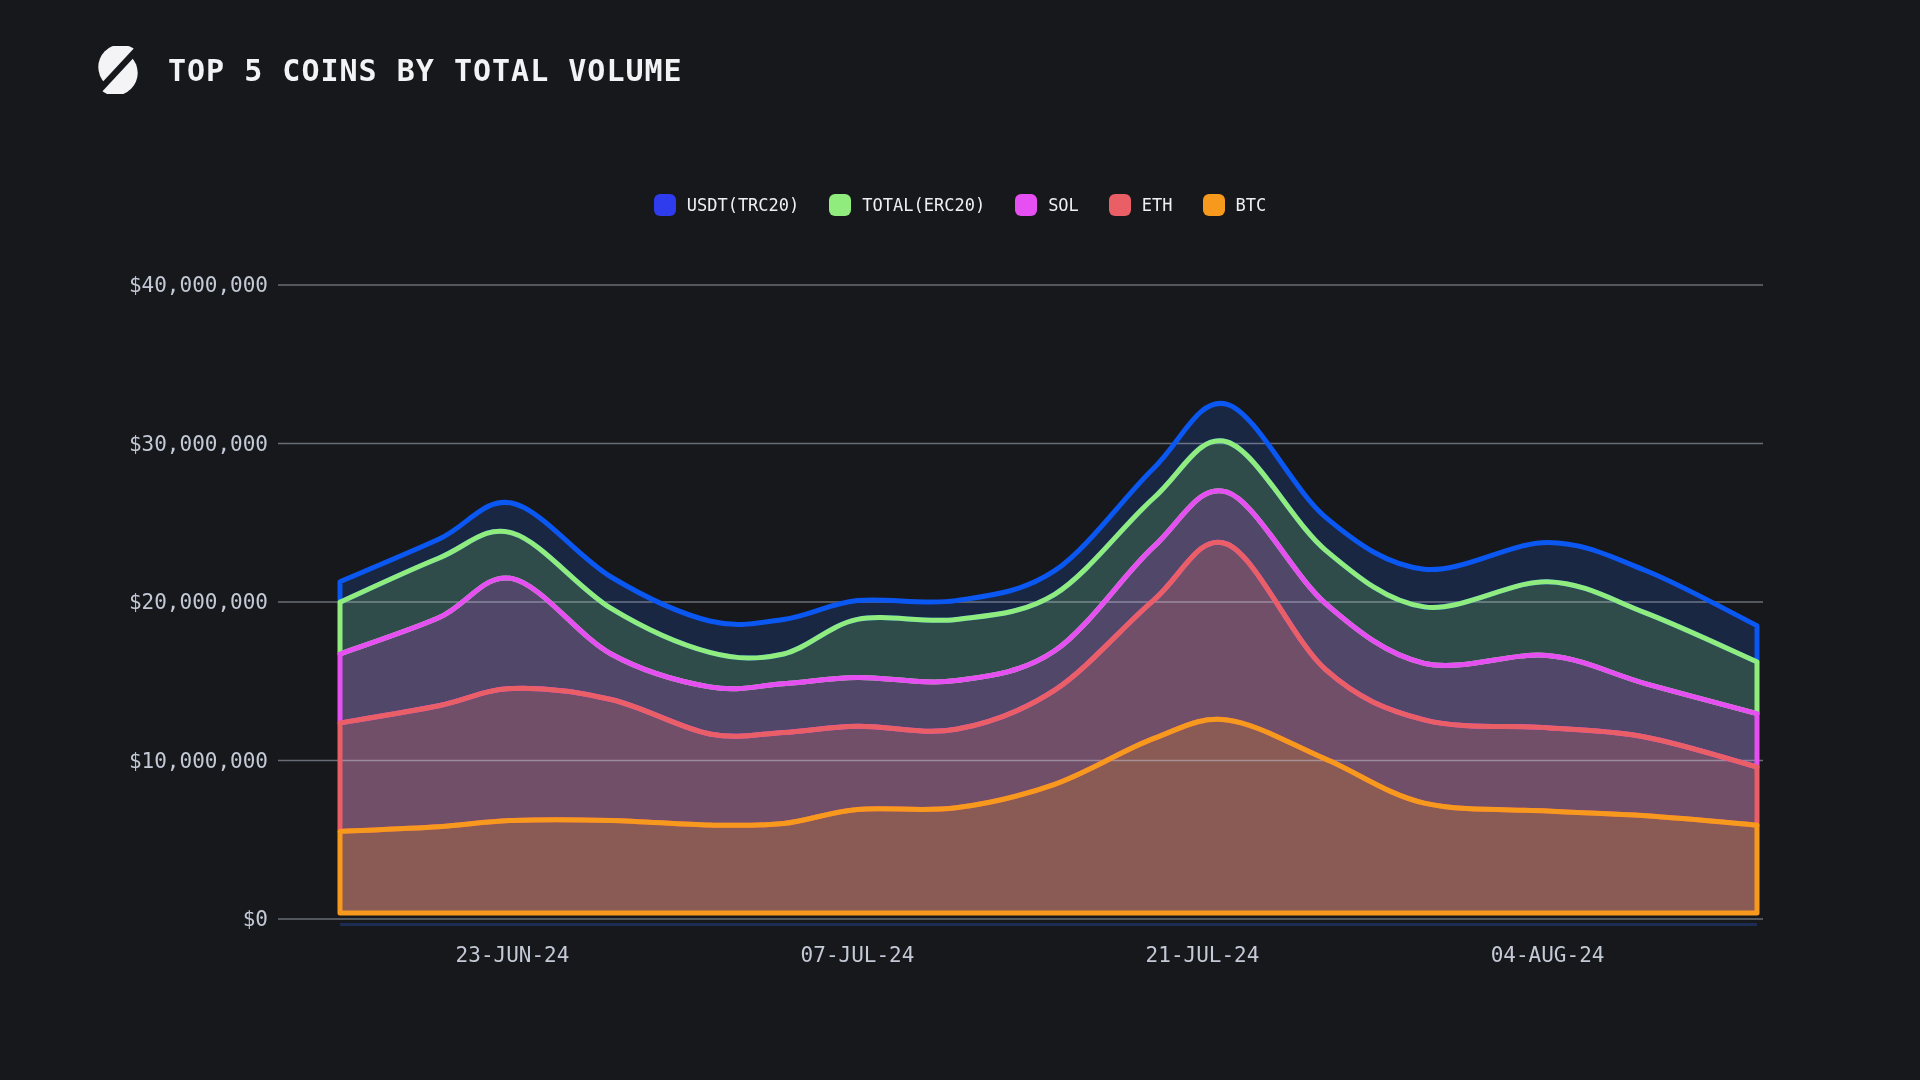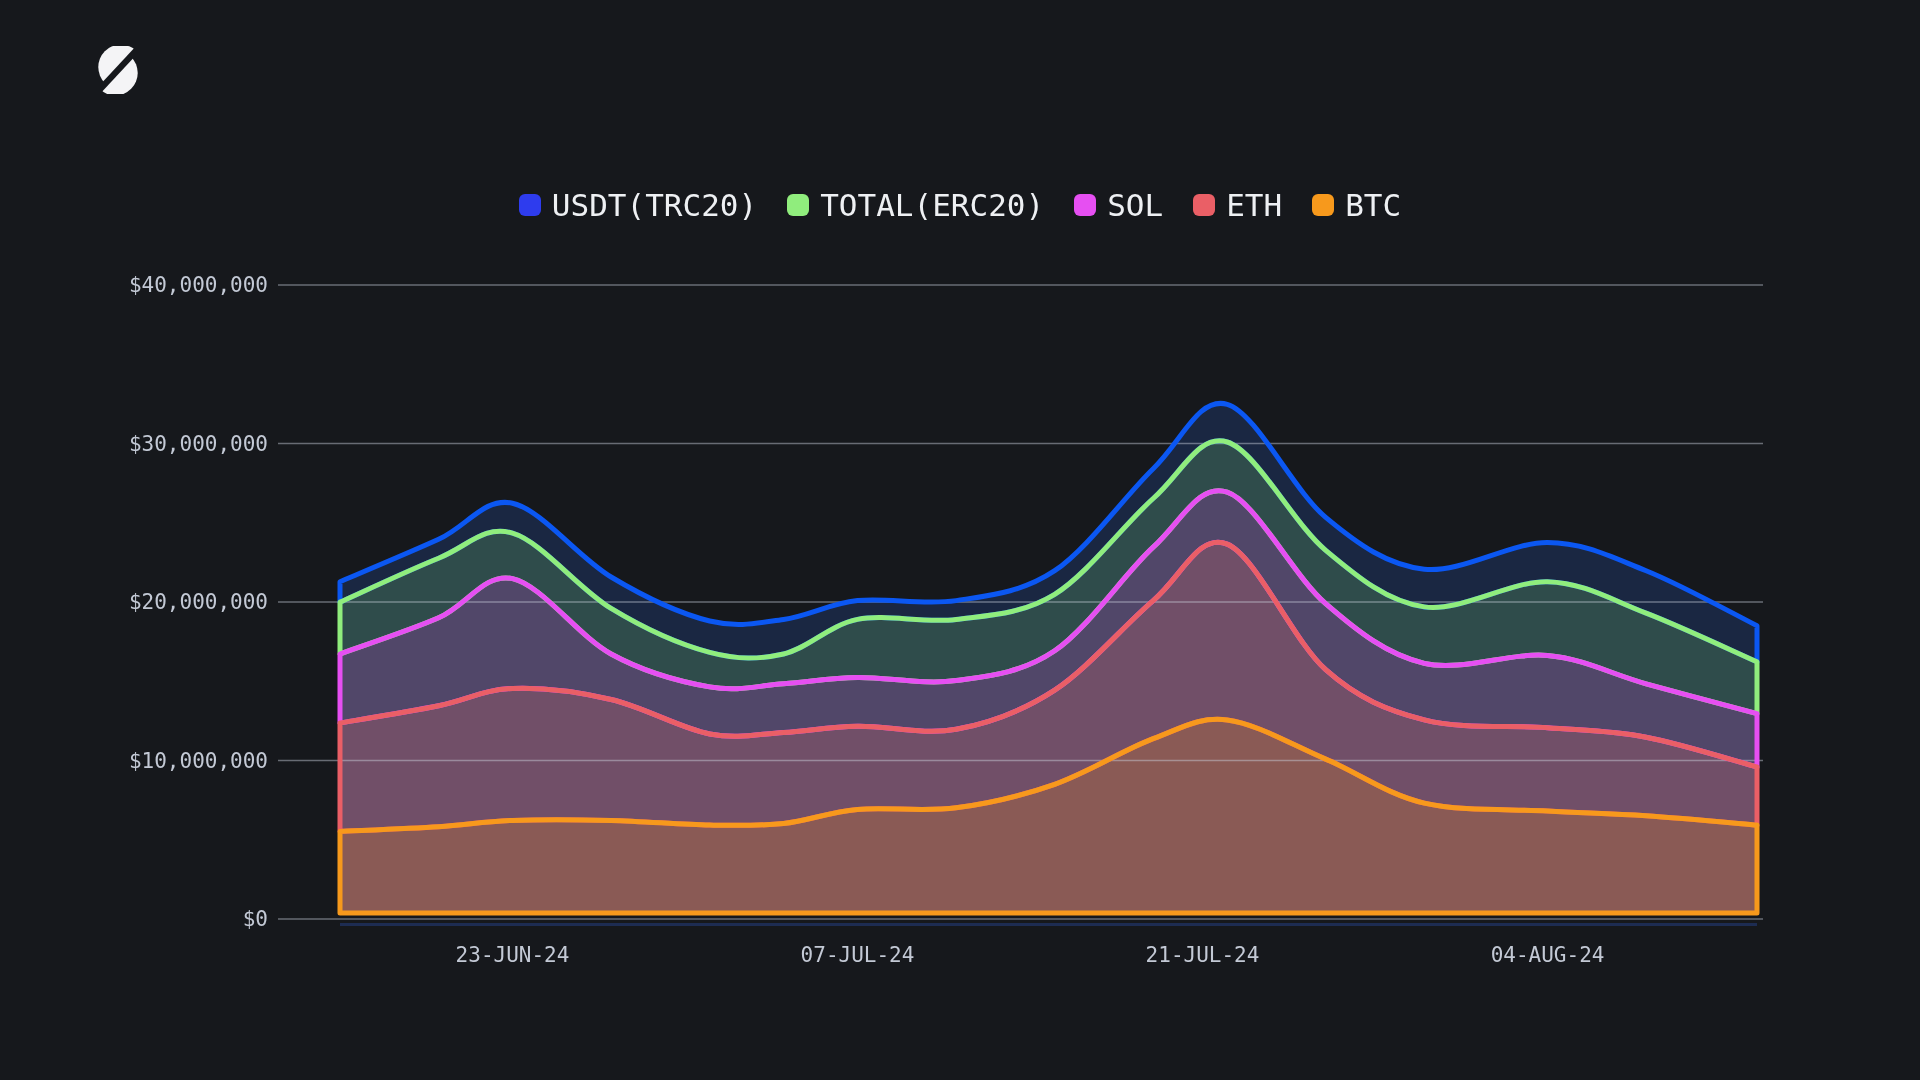--- a/index.html
+++ b/index.html
@@ -13,21 +13,21 @@
   .page-title{
     margin:0 0 0 26px;font-size:30px;font-weight:bold;letter-spacing:1px;
     color:#f2f3f5;white-space:nowrap;
   }
   .legend{
     position:absolute;left:0;top:190px;width:1920px;height:30px;
     display:flex;justify-content:center;align-items:center;gap:30px;
   }
   .legend-item{display:flex;align-items:center;gap:11px;cursor:pointer;}
   .legend-swatch{width:22px;height:22px;border-radius:6px;display:inline-block;}
-  .legend-label{font-size:31px;color:#eef0f3;white-space:nowrap;}
+  .legend-label{font-size:17px;color:#eef0f3;white-space:nowrap;}
   #chart{position:absolute;left:0;top:0;width:1920px;height:1080px;}
   text{font-family:"DejaVu Sans Mono", monospace;}
 </style>
 </head>
 <body>
 
 <div class="app">
 
   <div class="header">
     <svg class="logo" viewBox="-23 -23 46 46" aria-hidden="true">
@@ -39,20 +39,21 @@
             <rect x="-50" y="3" width="100" height="47" transform="rotate(-47)"></rect>
           </clipPath>
       </defs>
       <g clip-path="url(#lgU)" transform="translate(2.6,-2.8)">
           <circle r="21.5" fill="#f4f4f6"></circle>
         </g>
       <g clip-path="url(#lgL)" transform="translate(-2.6,2.8)">
           <circle r="21.5" fill="#f4f4f6"></circle>
         </g>
     </svg>
+    <h1 class="page-title">TOP 5 COINS BY TOTAL VOLUME</h1>
   </div>
 
   <div class="legend" id="legend">
       <div class="legend-item">
         <span class="legend-swatch" style="background: rgb(46, 60, 238);"></span>
         <span class="legend-label">USDT(TRC20)</span>
       </div>
       <div class="legend-item">
         <span class="legend-swatch" style="background: rgb(144, 237, 125);"></span>
         <span class="legend-label">TOTAL(ERC20)</span>

